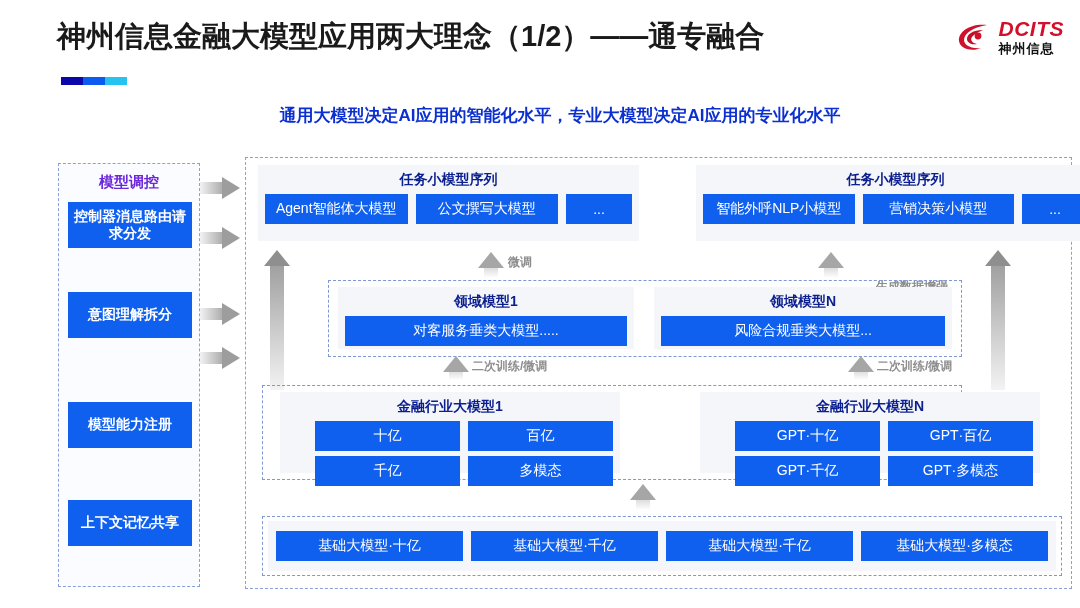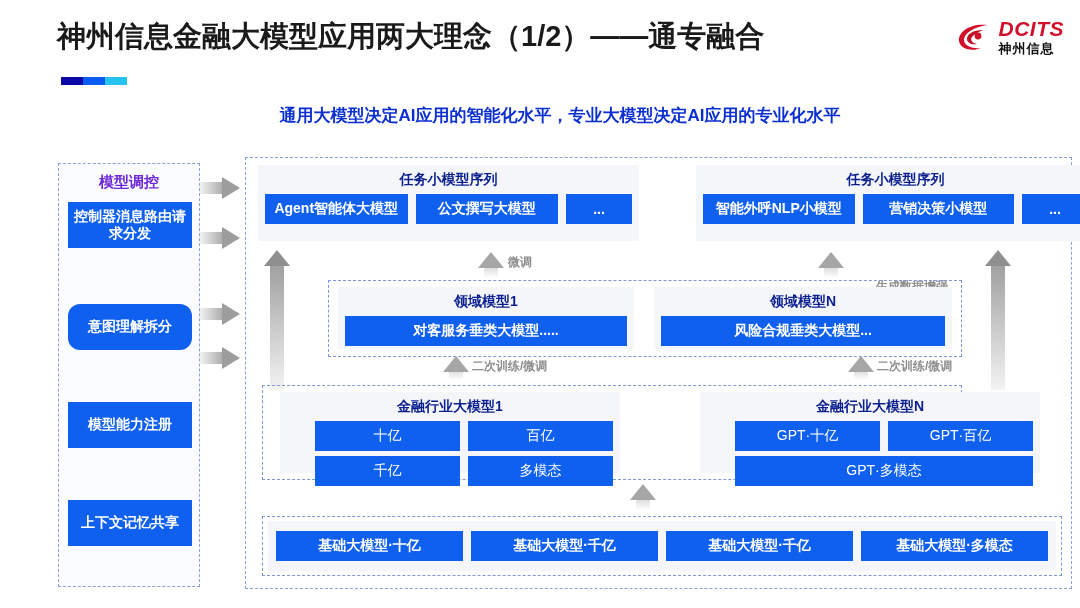--- a/index.html
+++ b/index.html
@@ -41,21 +41,21 @@
     text-align:center;font-size:15px;font-weight:bold;color:#6d28d9;
     margin-top:9px;
   }
   .sb-box{
     position:absolute;left:9px;width:124px;
     background:#1060f0;color:#fff;font-size:14px;font-weight:bold;
     display:flex;align-items:center;justify-content:center;text-align:center;
     line-height:1.22;box-sizing:border-box;padding:2px 4px;
   }
   .sb-box.b0{top:38px;height:46px;}
-  .sb-box.b1{top:140px;height:46px;border-radius:12px;}
+  .sb-box.b1{top:128px;height:46px;}
   .sb-box.b2{top:238px;height:46px;}
   .sb-box.b3{top:336px;height:46px;}
 
   
   .rarrow{position:absolute;width:40px;height:22px;}
   .rarrow .stem{
     position:absolute;left:0;top:5px;width:24px;height:12px;
     background:linear-gradient(to right,#f2f2f2,#a8a8a8);
   }
   .rarrow .head{
@@ -74,21 +74,21 @@
   .band{position:absolute;border:1px dashed #7f97d4;box-sizing:border-box;background:transparent;}
 
   .panel{
     position:absolute;background:#f4f6fa;box-sizing:border-box;
     padding:6px 7px 7px 7px;
   }
   .panel-title{
     text-align:center;font-size:14px;font-weight:bold;color:#0b1f8f;
     margin-bottom:5px;
   }
-  .chips{display:flex;gap:8px;font-weight:bold;}
+  .chips{display:flex;gap:8px;}
   .chip{
     background:#1060f0;color:#fff;font-size:14px;
     display:flex;align-items:center;justify-content:center;text-align:center;
     height:30px;box-sizing:border-box;padding:0 4px;white-space:nowrap;
   }
   .chip.wide{flex:1;}
   .chip.dots{width:66px;flex:0 0 66px;font-size:14px;}
 
   .grid2{display:flex;flex-direction:column;gap:5px;}
   .grid2 .row{display:flex;gap:8px;padding-left:28px;}
@@ -253,20 +253,21 @@
   </div>
 
   <div class="panel" style="left:700px;top:392px;width:340px;height:81px;">
     <div class="panel-title">金融行业大模型N</div>
     <div class="grid2">
       <div class="row">
         <span class="chip">GPT·十亿</span>
         <span class="chip">GPT·百亿</span>
       </div>
       <div class="row">
+        <span class="chip">GPT·千亿</span>
         <span class="chip">GPT·多模态</span>
       </div>
     </div>
   </div>
 
   <div class="uparrow" style="left:630px;top:484px;width:26px;height:26px;">
     <span class="stem" style="height:16px;"></span>
     <span class="head"></span>
   </div>
   <div class="alabel" style="left:660px;top:516px;margin-top:13px;">二次训练</div>

